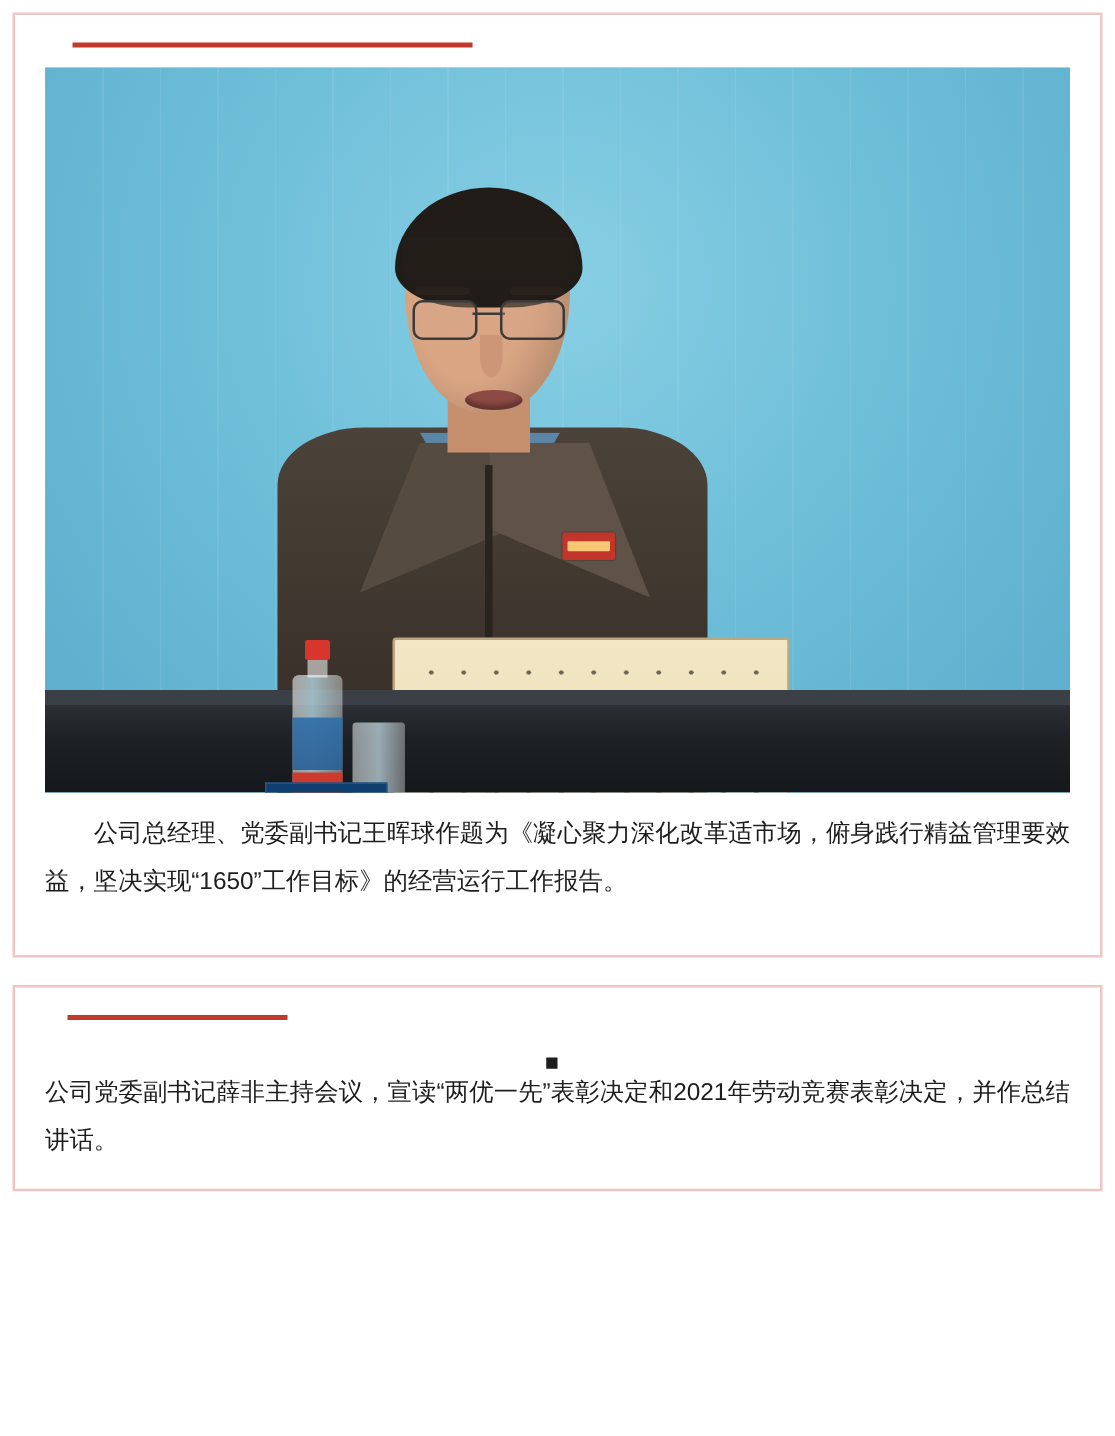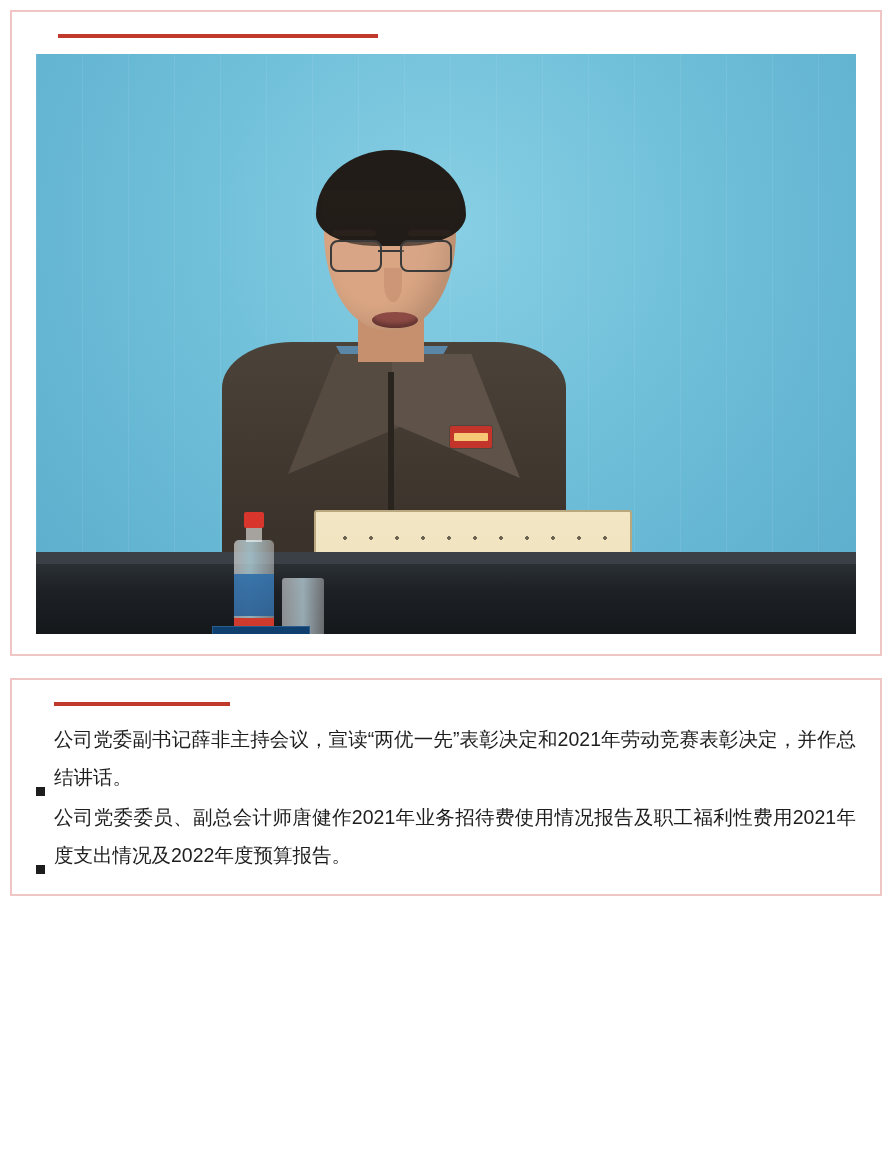--- a/index.html
+++ b/index.html
@@ -330,25 +330,26 @@
   }
 
   
   .bullets {
     display: flex;
     flex-direction: column;
     gap: 2px;
   }
   .bullet-item {
     display: flex;
-    align-items: flex-end;
+    align-items: center;
     font-size: 19.5px;
     line-height: 1.95;
     color: #1d1d1d;
     text-align: justify;
+    flex-direction: column;
   }
   .bullet-mark {
     flex: 0 0 auto;
     width: 9px;
     height: 9px;
     background: #1d1d1d;
     margin: 16px 9px 0 0;
   }
   .bullet-text {
     flex: 1 1 auto;
@@ -406,31 +407,28 @@
           <div class="bottle-cap"></div>
         </div>
         <div class="cup"></div>
         <div class="nameplate">
           
         </div>
 
       </div>
     </div>
 
+    <p class="caption">公司总经理、党委副书记王晖球作题为《凝心聚力深化改革适市场，俯身践行精益管理要效益，坚决实现“1650”工作目标》的经营运行工作报告。</p>
   </div>
 
   <div class="card">
 
     <div class="card-accent short"></div>
 
     <div class="bullets">
       <div class="bullet-item">
         <span class="bullet-mark"></span>
         <span class="bullet-text">公司党委副书记薛非主持会议，宣读“两优一先”表彰决定和2021年劳动竞赛表彰决定，并作总结讲话。</span>
       </div>
-      <div class="bullet-item">
-        <span class="bullet-mark"></span>
-        <span class="bullet-text">公司党委委员、副总会计师唐健作2021年业务招待费使用情况报告及职工福利性费用2021年度支出情况及2022年度预算报告。</span>
-      </div>
     </div>
   </div>
 
 </div>
 
 </body></html>

